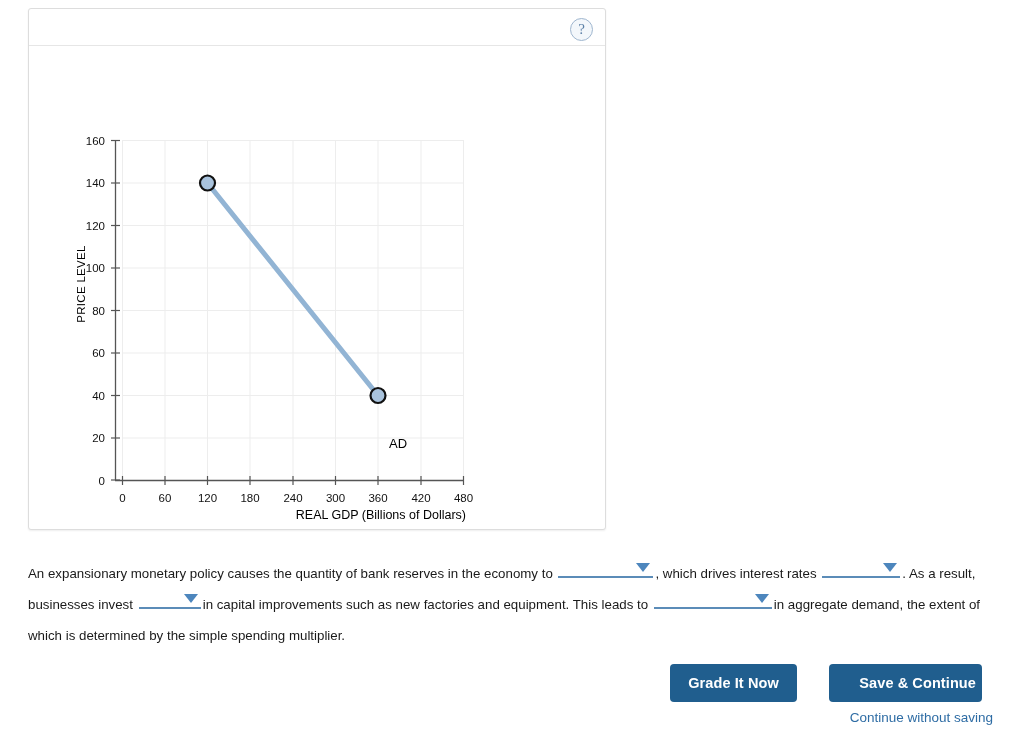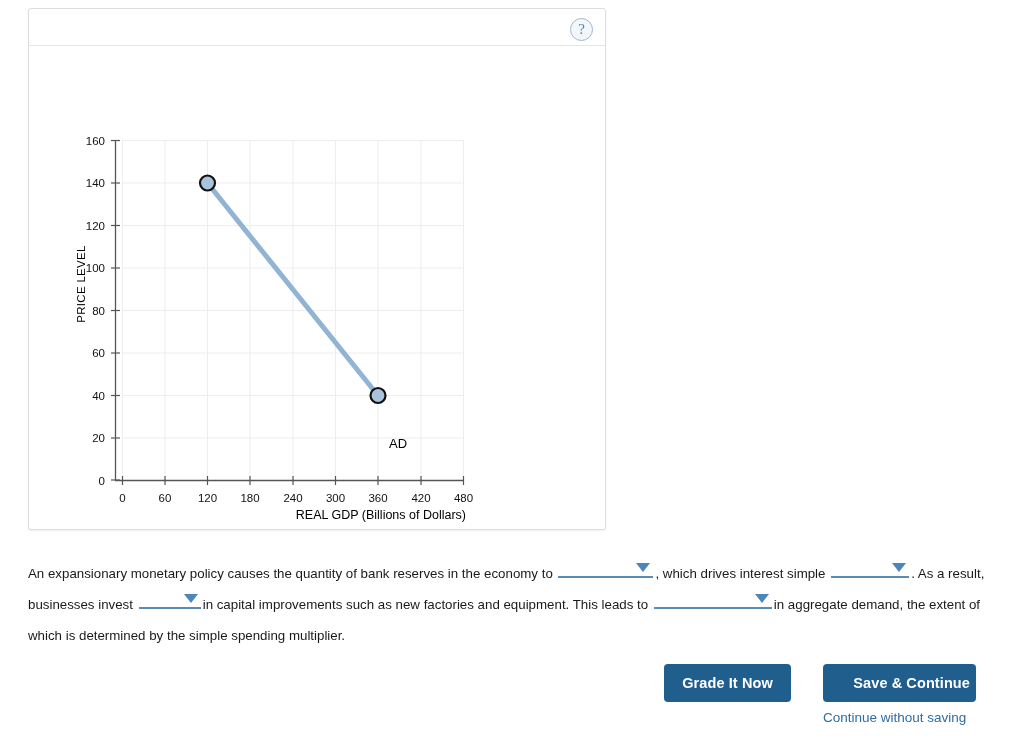--- a/index.html
+++ b/index.html
@@ -183,40 +183,41 @@
     position: absolute;
     background: #205e8e;
     color: #ffffff;
     border: none;
     border-radius: 4px;
     font-family: "Liberation Sans", sans-serif;
     font-size: 14.5px;
     font-weight: bold;
     cursor: pointer;
     letter-spacing: 0.1px;
+    margin-left: 6px;
   }
   #grade-btn {
     left: 664px;
     top: 664px;
     width: 127px;
     height: 38px;
   }
   #save-btn {
     left: 823px;
     top: 664px;
     width: 153px;
     height: 38px;
     text-align: right;
   }
   .link-continue {
     position: absolute;
     left: 823px;
     top: 710px;
     width: 170px;
-    text-align: left;
+    text-align: right;
     font-size: 13.5px;
     color: #2e6ca4;
     cursor: pointer;
   }
 </style>
 </head>
 <body>
 
 <div class="graph-card">
 
@@ -316,21 +317,21 @@
     </svg>
 
     <div class="curve-label" style="left:360px; top:390px;">AD</div>
 
 
   </div>
 </div>
 
 <div class="question-text">
   <span>An expansionary monetary policy causes the quantity of bank reserves in the economy to</span>
-  <span class="dd dd-w95"><span class="arrow"></span></span><span>, which drives interest simple</span>
+  <span class="dd dd-w95"><span class="arrow"></span></span><span>, which drives interest rates</span>
   <span class="dd dd-w78"><span class="arrow"></span></span><span>. As a result, businesses invest</span>
   <span class="dd dd-w62"><span class="arrow"></span></span><span>in capital improvements such as new factories and equipment. This leads to</span>
   <span class="dd dd-w118"><span class="arrow"></span></span><span>in aggregate demand, the extent of which is determined by the simple spending multiplier.</span>
 </div>
 
 <button class="btn" id="grade-btn">Grade It Now</button>
 
 <button class="btn" id="save-btn">Save &amp; Continue</button>
 
 <div class="link-continue">Continue without saving</div>

